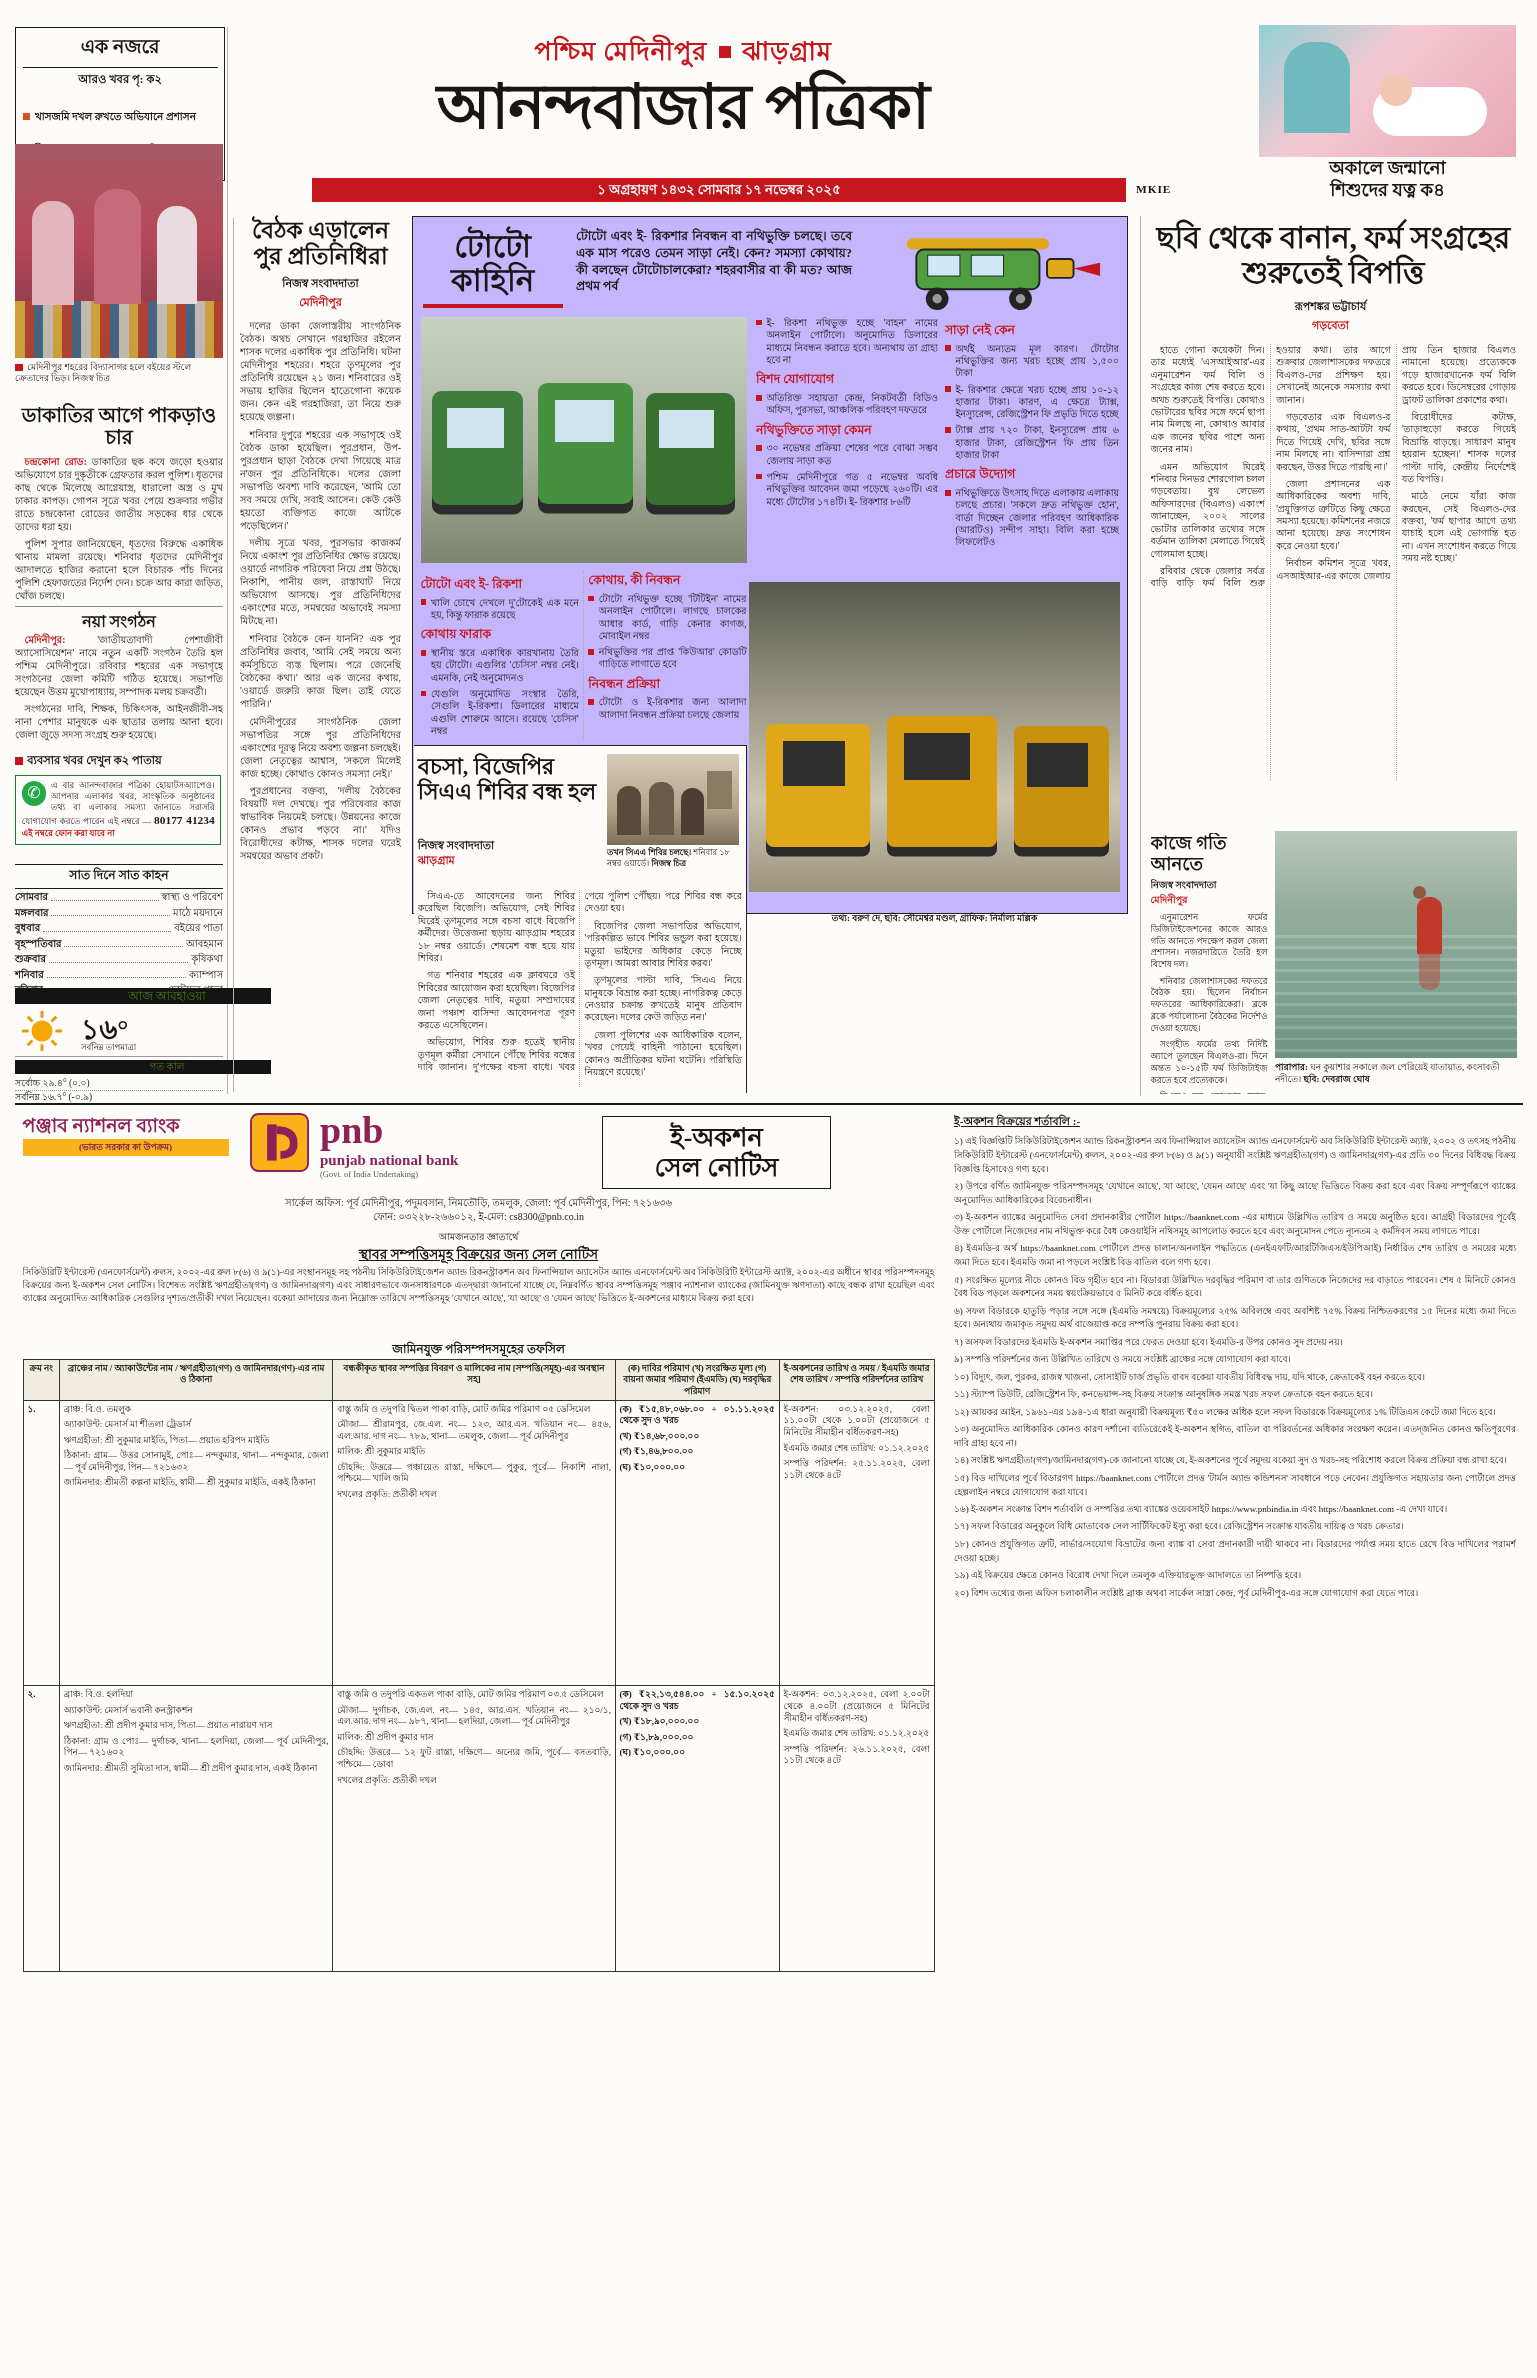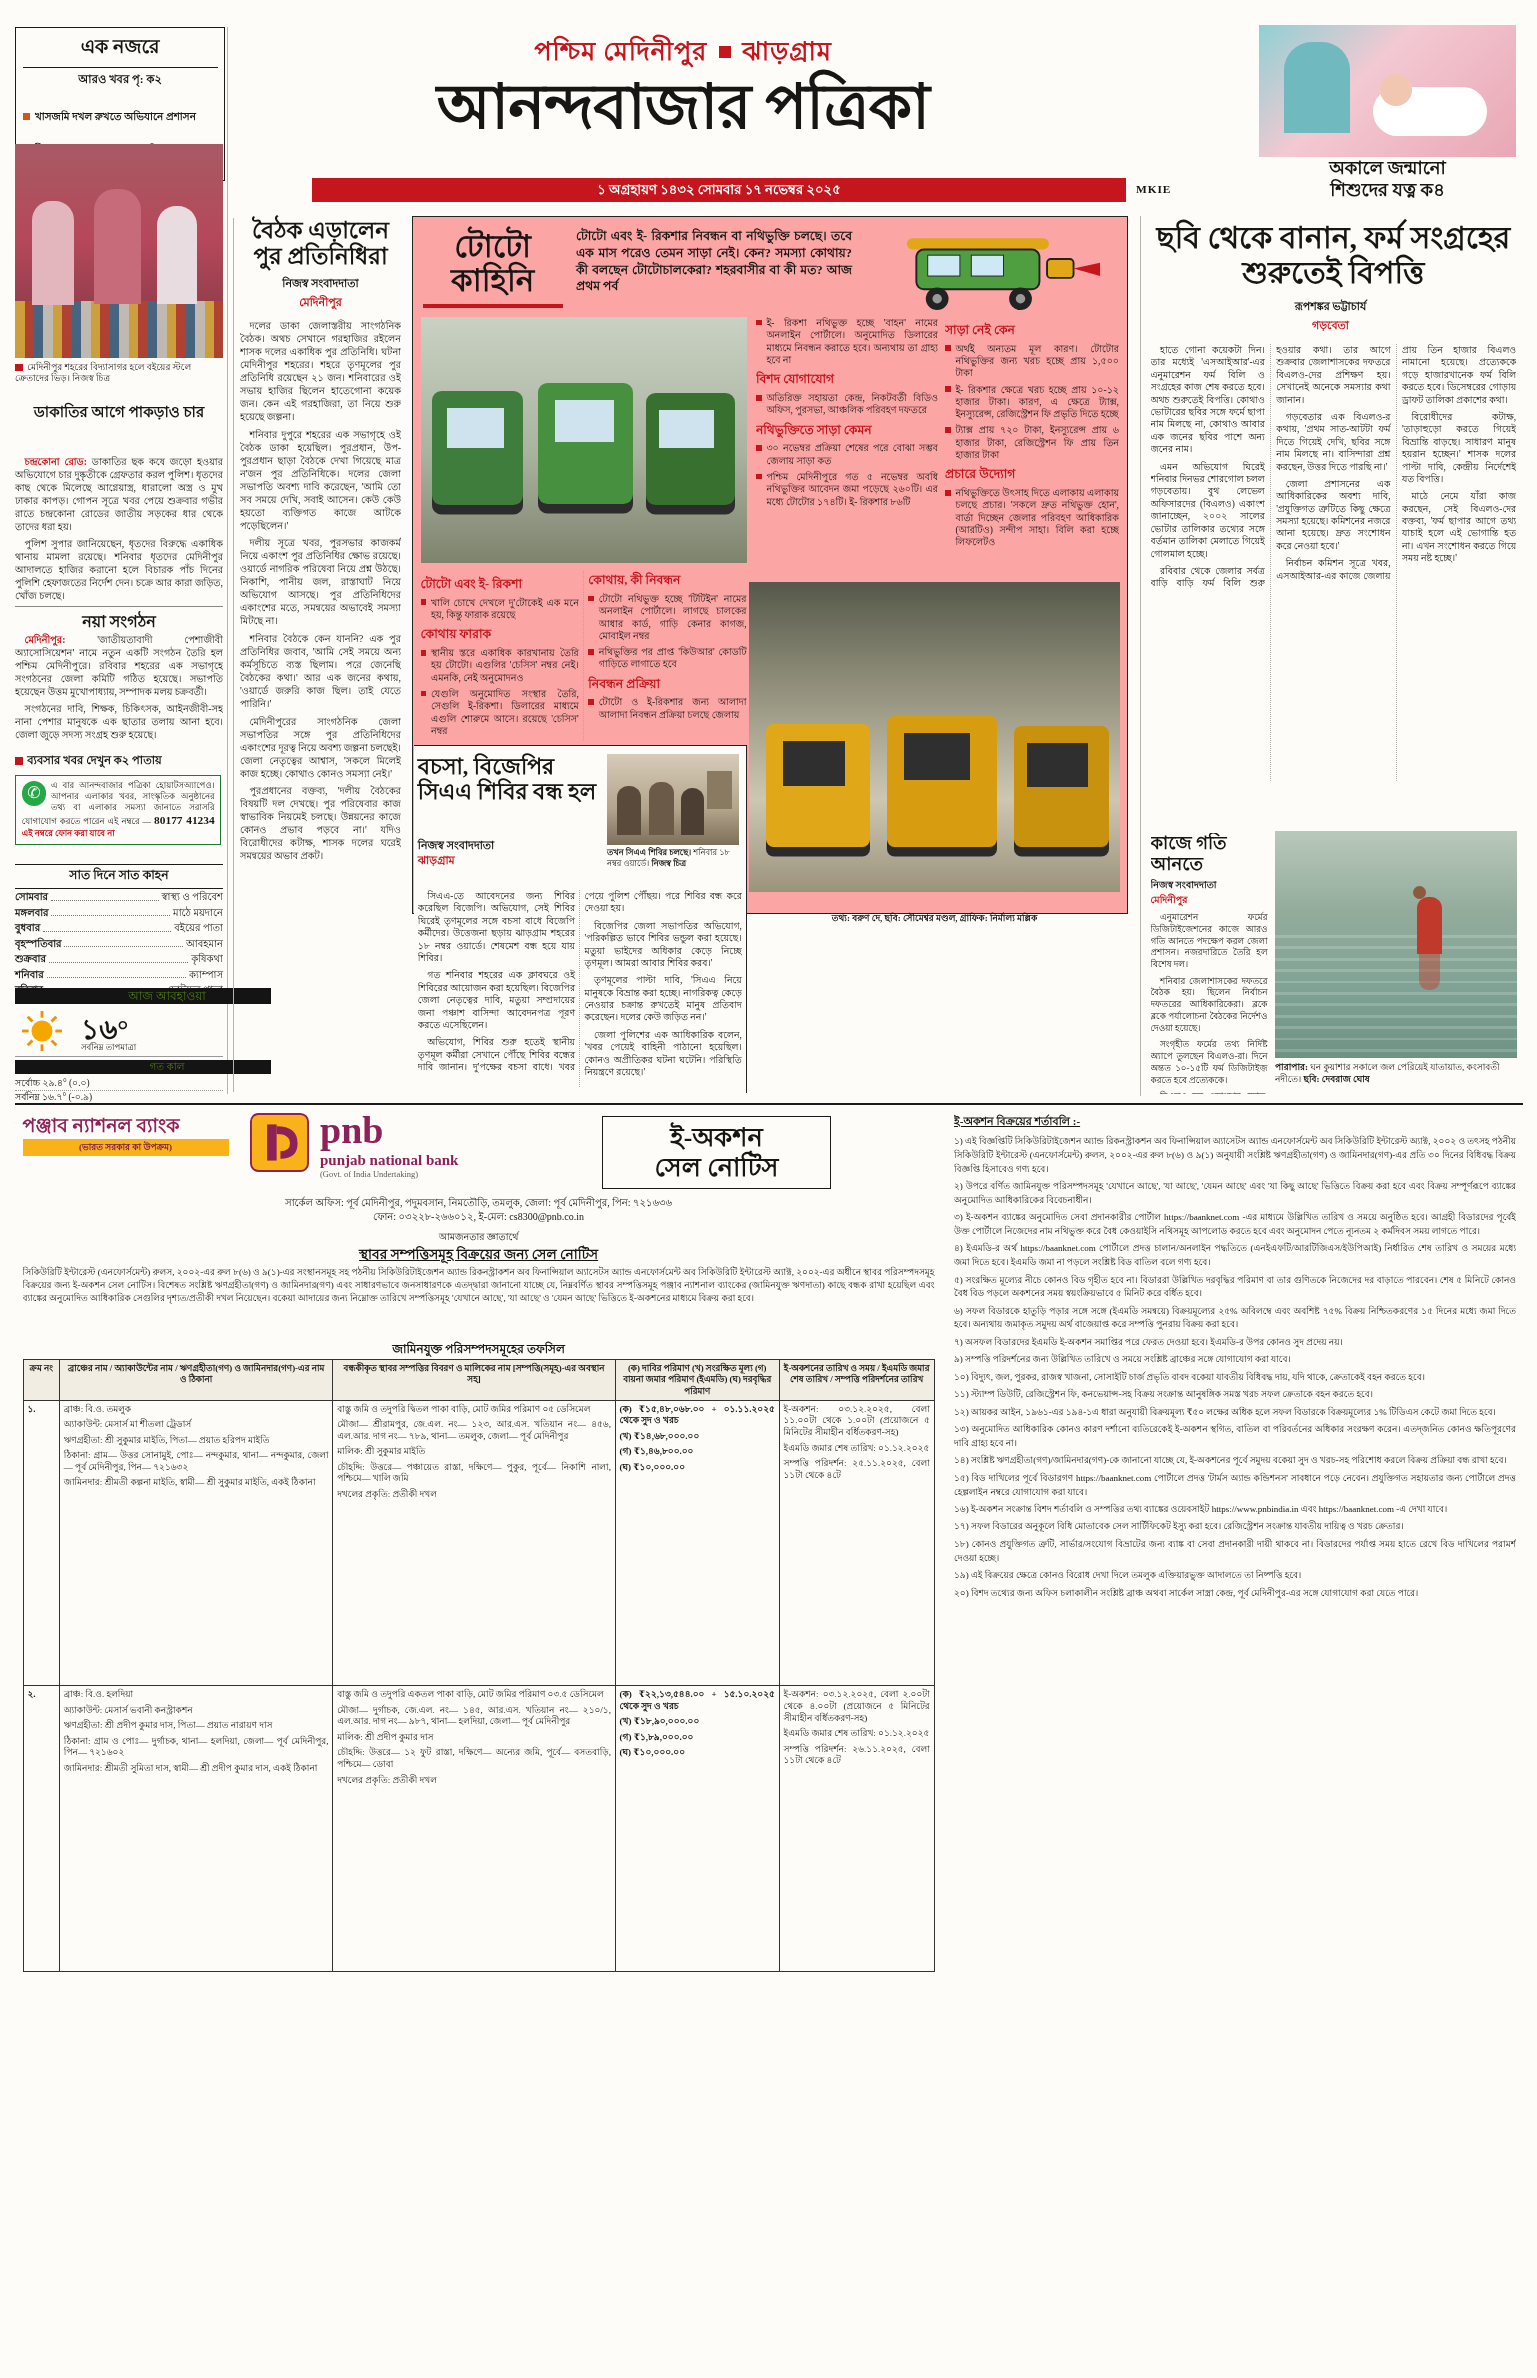--- a/index.html
+++ b/index.html
@@ -14,39 +14,39 @@
   .tag{color:#c5161d;font-weight:bold;}
   .sqr{display:inline-block;width:7.6px;height:7.6px;background:#c5161d;margin-right:4.7px;vertical-align:middle;}
   
   .rail{border-right:0.9px solid #b7b3a9;}
   .glance{border:1.9px solid #1a1a1a;padding:4.7px 6.6px;}
   .glance-title{font-size:19px;font-weight:bold;text-align:center;border-bottom:0.9px solid #1a1a1a;padding-bottom:2.8px;margin-bottom:2.8px;}
   .glance-more{font-size:11.4px;font-weight:bold;text-align:center;margin-bottom:3.8px;}
   .gl-item{list-style:none;font-size:10.4px;font-weight:bold;line-height:1.25;margin:20px 0;padding-left:12.3px;position:relative;}
   .gl-item::before{content:"";position:absolute;left:0;top:2.8px;width:7.6px;height:7.6px;background:#d3541e;}
   .caption{font-size:9px;line-height:1.3;}
-  .h-sm{font-size:15px;font-weight:bold;line-height:1.12;text-align:center;}
+  .h-sm{font-size:20px;font-weight:bold;line-height:1.12;text-align:center;}
   .subhead{font-size:16px;font-weight:bold;text-align:center;border-top:0.9px solid #888;padding-top:2.8px;}
   .wa-box{border:1.9px solid #1d7a33;padding:4.7px 5.7px;font-size:8.5px;line-height:1.3;text-align:justify;}
   .wa-ic{float:left;width:24.6px;height:24.6px;border-radius:50%;background:#25a845;color:#fff;font-size:16px;line-height:24.6px;text-align:center;margin:0.9px 4.7px 1.9px 0;}
   .wk-title{font-size:12.3px;font-weight:bold;text-align:center;border-top:1.9px solid #1a1a1a;border-bottom:0.9px solid #1a1a1a;padding:1.9px 0;}
   .wk{display:flex;font-size:10px;line-height:1.55;}
   .wk span:first-child{font-weight:bold;}
   .wk .lead{flex:1;border-bottom:0.9px dotted #777;margin:0 2.8px 3.8px 2.8px;}
   .blackbar{background:#141414;color:#4d7c0f;font-size:12px;font-weight:normal;text-align:center;line-height:1.4;padding-left:48px;}
   .temp{font-size:28px;font-weight:bold;}
   .wx-row{font-size:9.3px;line-height:1.4;display:flex;justify-content:space-between;border-bottom:0.9px dotted #999;}
   
   .kicker{font-size:25.6px;font-weight:bold;color:#c5161d;text-align:center;letter-spacing:0.9px;}
   .kick-sq{display:inline-block;width:12.3px;height:12.3px;background:#c5161d;margin:0 11.4px 1.9px 11.4px;}
   .mast{font-size:62px;font-weight:bold;text-align:center;white-space:nowrap;letter-spacing:-0.9px;line-height:1.05;}
   .datebar{background:#c5161d;color:#fff;font-size:13.2px;font-weight:bold;text-align:center;line-height:24px;height:24px;}
   .mkie{font-size:11.4px;font-weight:bold;letter-spacing:0.9px;}
   
-  .totobox{border:1.4px solid #222;background:#fca5a5;}
+  .totobox{border:1.4px solid #222;background:#c4b5fd;}
   .toto-title{font-size:31px;font-weight:bold;line-height:1.1;text-align:center;}
   .toto-intro{font-size:12.3px;font-weight:bold;line-height:1.35;text-align:justify;}
   .sec-h{font-size:12.3px;font-weight:bold;color:#c5161d;margin:3.8px 0 1.9px 0;}
   .bl{font-size:9.5px;line-height:1.3;text-align:justify;position:relative;padding-left:10.4px;margin-bottom:3.8px;}
   .bl::before{content:"";position:absolute;left:0;top:2.8px;width:5.7px;height:5.7px;background:#c5161d;}
   .photo{background:#cfcabd;overflow:hidden;}
   .credit{font-size:9px;font-weight:bold;text-align:center;}
   
   .byline{font-size:11px;font-weight:bold;}
   .dateline{font-size:11px;font-weight:bold;color:#c5161d;}

